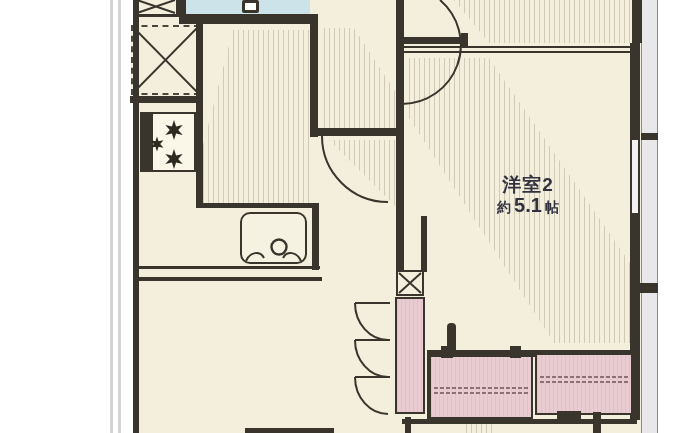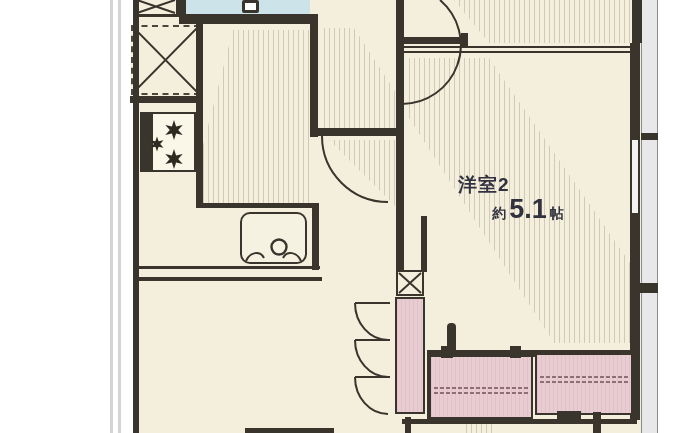--- a/index.html
+++ b/index.html
@@ -13,26 +13,26 @@
   .wall{position:absolute;background:var(--wall);}
   .floor{background:var(--floor);}
   .hatch{position:absolute;
     background:repeating-linear-gradient(90deg, rgba(115,105,80,0.28) 0 1px, rgba(115,105,80,0) 1px 5px);}
   .pinkfill{background:var(--pink);
     background-image:repeating-linear-gradient(90deg, rgba(150,100,110,0.10) 0 1px, rgba(0,0,0,0) 1px 4px);}
   .hanger{position:absolute;height:2px;
     background:repeating-linear-gradient(90deg,#8f6f76 0 4px, rgba(0,0,0,0) 4px 6px);}
   .bbox{position:absolute;border:2.5px solid var(--wall);box-sizing:border-box;}
   svg.overlay{position:absolute;left:0;top:0;pointer-events:none;}
-  #room2-name{position:absolute;left:458px;top:172px;width:140px;text-align:left;
+  #room2-name{position:absolute;left:458px;top:172px;width:140px;text-align:center;
     font-size:19px;font-weight:bold;color:var(--ink);letter-spacing:1px;}
   #room2-size{position:absolute;left:448px;top:194px;width:160px;display:flex;
     justify-content:center;align-items:baseline;gap:3px;color:var(--ink);font-weight:bold;}
   #room2-size .small{font-size:14px;}
-  #room2-size .big{font-size:27px;}
+  #room2-size .big{font-size:20px;}
 </style>
 </head>
 <body>
 
 <div id="plan">
 
   <div class="abs floor" style="left:133px;top:0;width:508px;height:433px;"></div>
   <div class="abs" style="left:122px;top:0;width:11px;height:433px;background:#fff;"></div>
 
   <div class="abs" style="left:110px;top:0;width:3px;height:433px;background:var(--outer);"></div>

